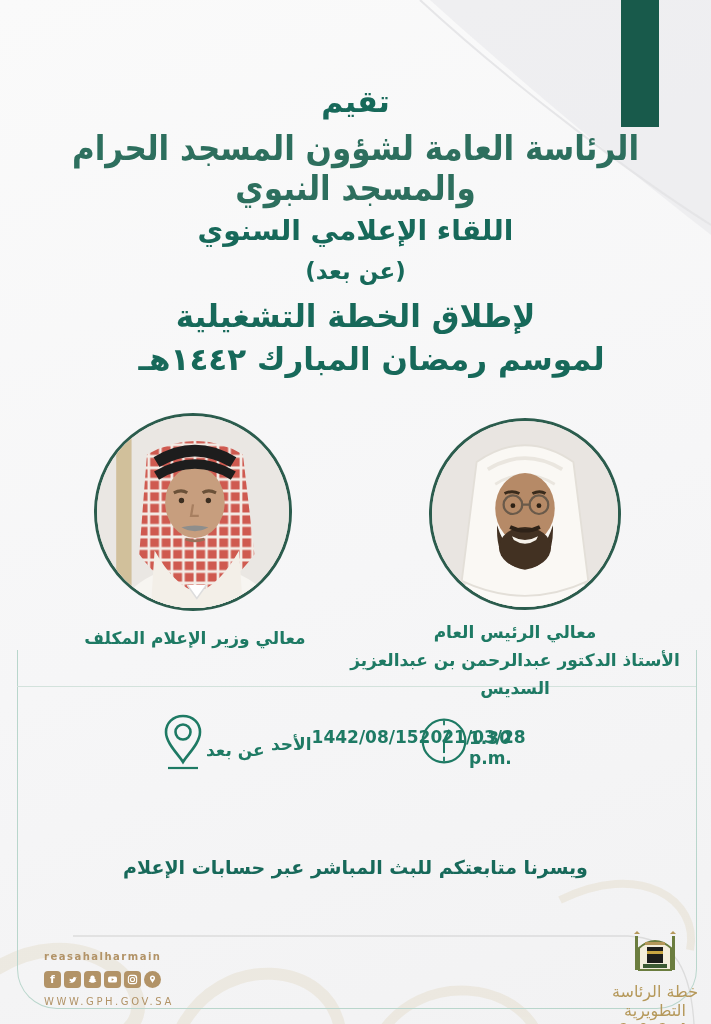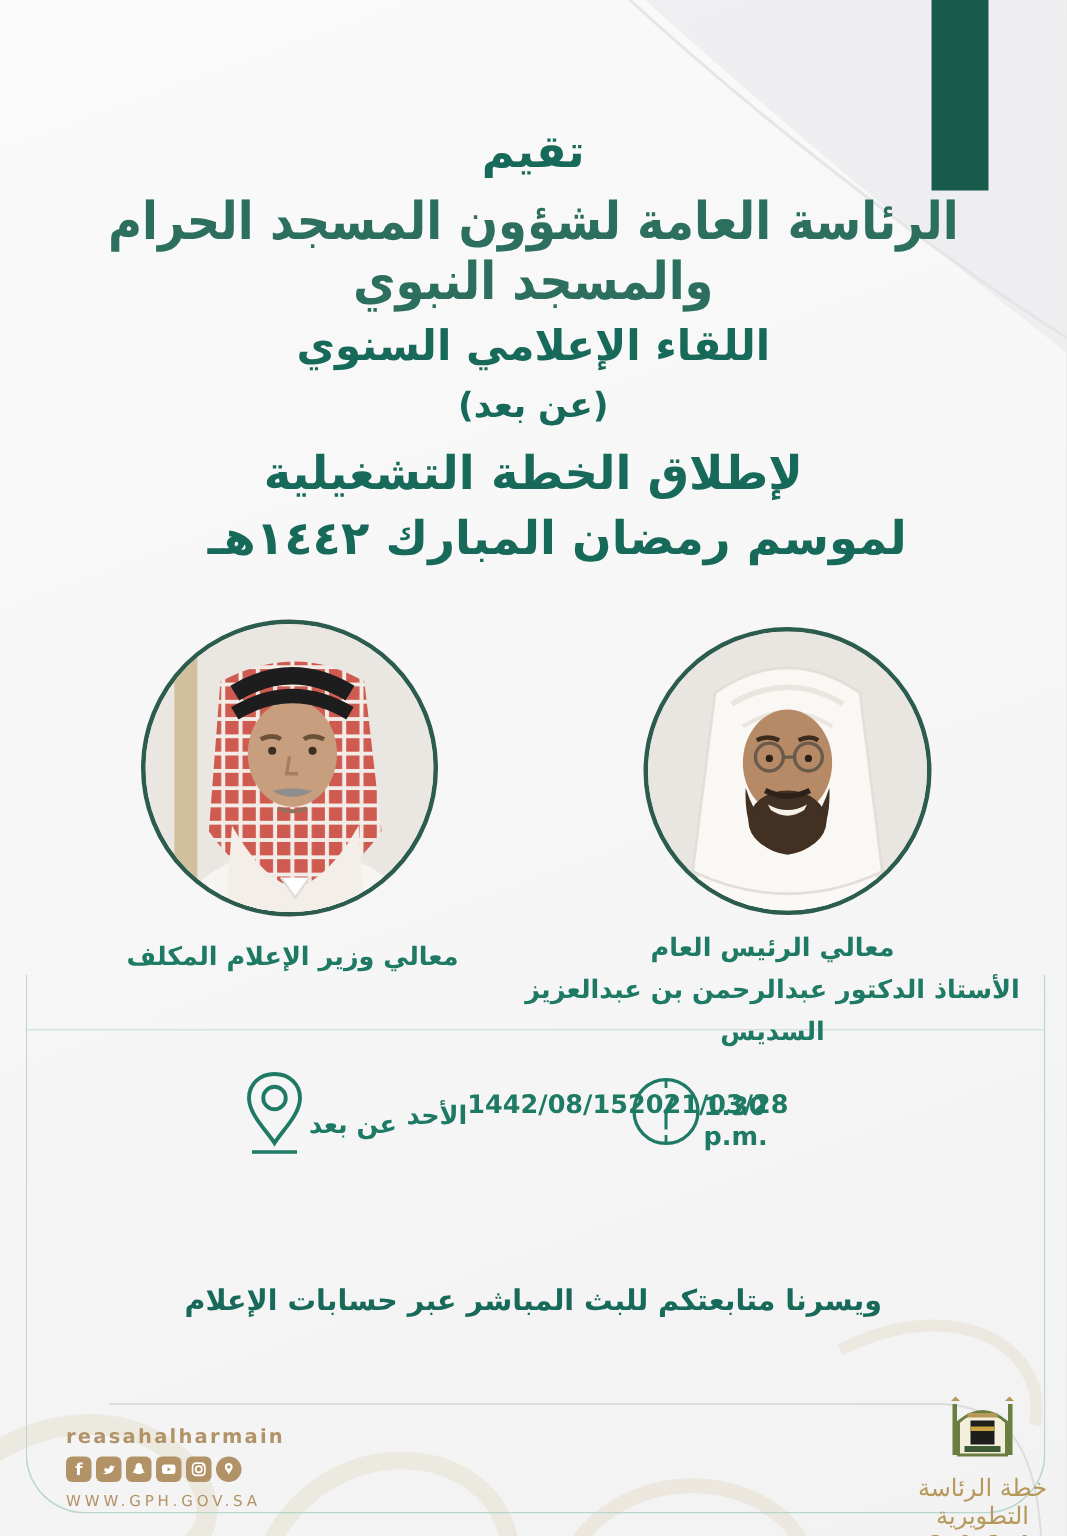--- a/index.html
+++ b/index.html
@@ -24,21 +24,21 @@
   .cap{font-size:17px;line-height:28px;text-align:center;}
   .frame{left:17px;top:650px;width:678px;height:358px;border-left:1px solid #b9d6cc;
          border-right:1px solid #b9d6cc;border-bottom:1px solid #b9d6cc;
          border-radius:0 0 40px 40px;}
   .divider{left:17px;top:686px;width:679px;height:1px;background:#d3e2dc;}
   .ribbon{left:621px;top:0;width:38px;height:127px;background:#185a4b;}
   .dcol{display:flex;flex-direction:row;align-items:center;}
   .dlabel{font-size:17px;color:#1e7a64;font-weight:bold;margin-top:14px;}
   .dnum{font-size:17px;color:#1e7a64;font-weight:bold;line-height:26px;}
   .note{top:856px;font-size:19px;}
-  .handle{left:44px;top:951px;font-size:13px;color:#b29367;letter-spacing:1.5px;font-weight:bold;}
+  .handle{left:44px;top:951px;font-size:10px;color:#b29367;letter-spacing:1.5px;font-weight:bold;}
   .socials{left:44px;top:971px;display:flex;gap:3px;}
   .sicon{width:17px;height:17px;border-radius:4px;background:#b29367;display:flex;
          align-items:center;justify-content:center;color:#fff;font-size:11px;font-weight:bold;}
   .url{left:44px;top:996px;font-size:10px;color:#b29367;letter-spacing:2.6px;}
   .logo{left:603px;top:930px;width:104px;text-align:center;}
   .logo-title{font-size:16px;color:#b5985a;font-weight:normal;margin-top:2px;}
   .logo-year{font-size:11px;color:#b5985a;letter-spacing:4px;font-weight:bold;margin-top:1px;}
   .logo-tag{font-size:5.5px;color:#c3ad85;margin-top:2px;}
   .behind{left:0;top:0;z-index:0;}
   .fore{z-index:2;}

